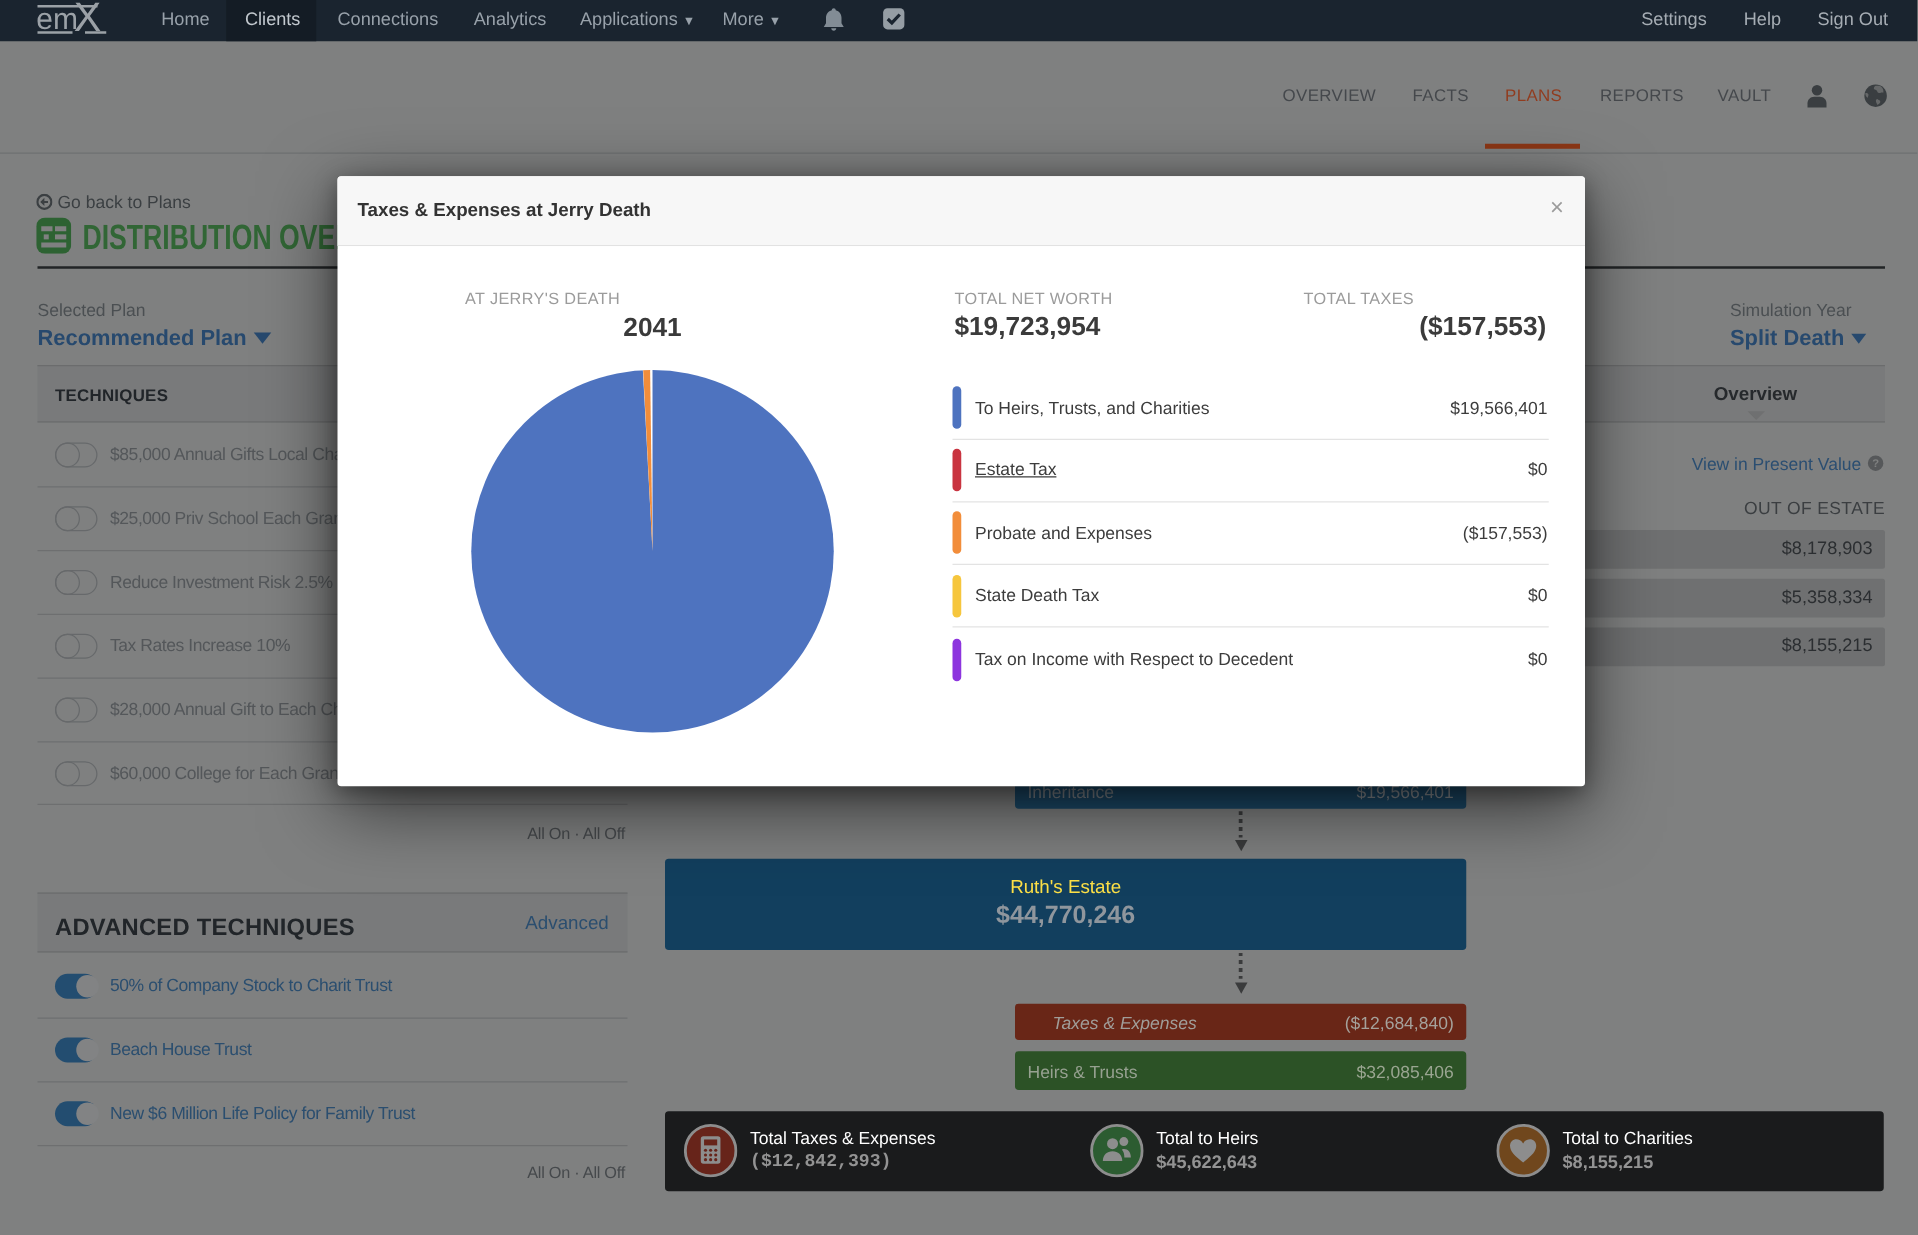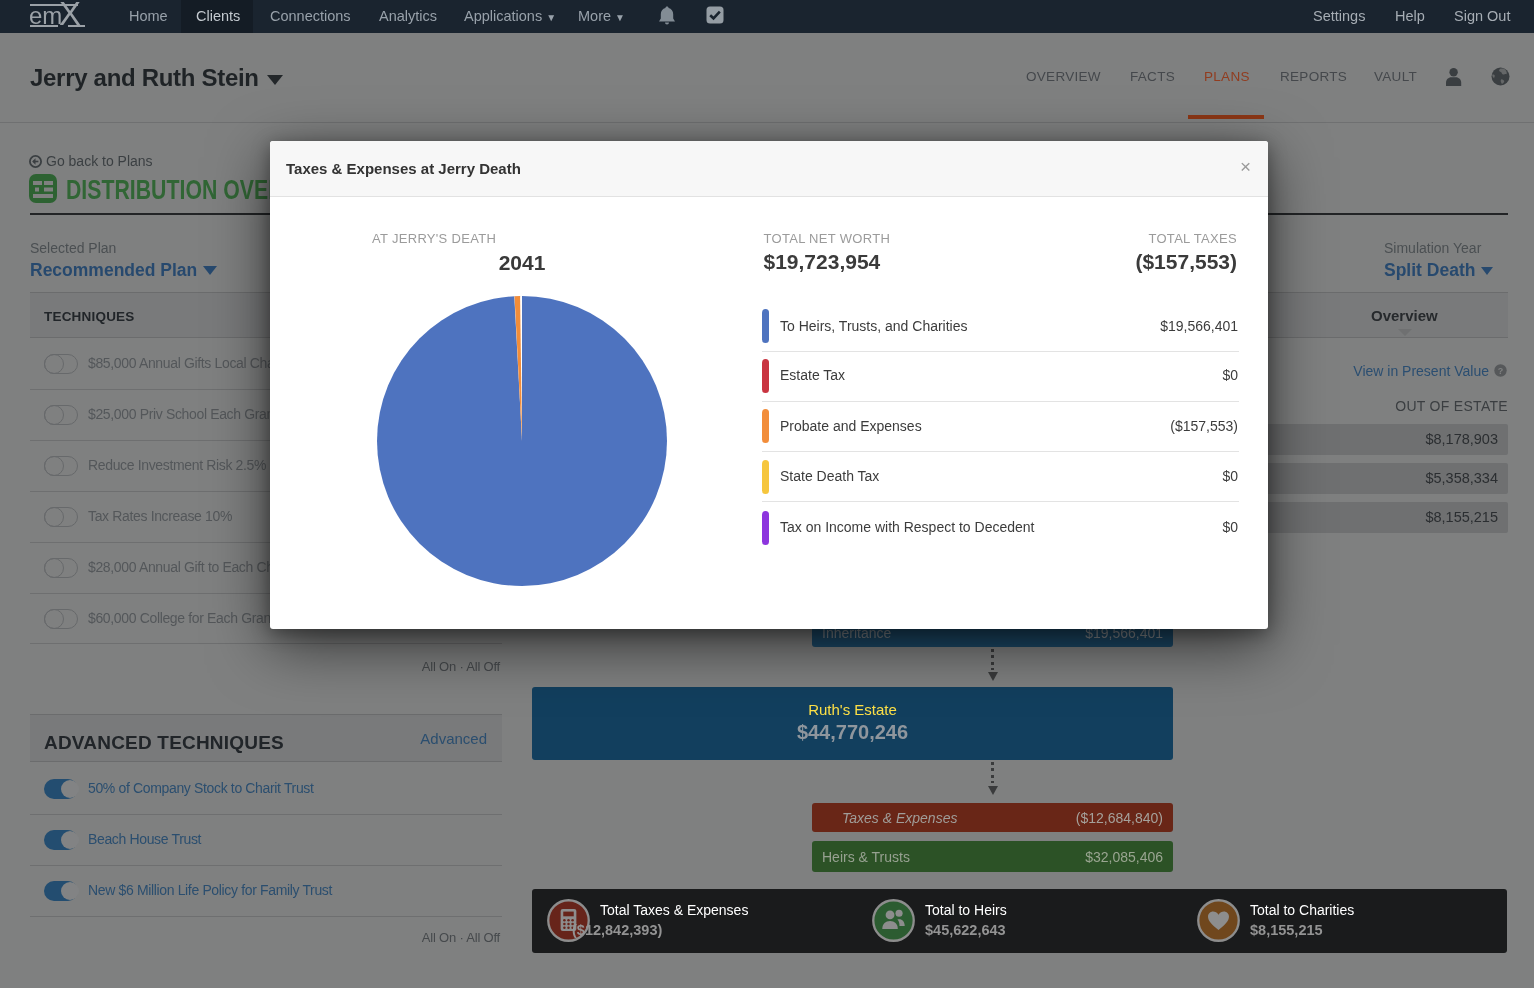--- a/index.html
+++ b/index.html
@@ -52,21 +52,20 @@
   <svg class="abs" style="left:706px;top:6px;" width="18" height="18" viewBox="0 0 18 18">
     <rect x="0.5" y="0.5" width="17" height="17" rx="3.5" fill="#959da4"></rect>
     <path d="M4.2 9.2 L7.5 12.3 L13.8 5.6" stroke="#1a242f" stroke-width="2.6" fill="none"></path>
   </svg>
   <div class="item" style="left:1313px;color:#a6adb4;">Settings</div>
   <div class="item" style="left:1395px;color:#a6adb4;">Help</div>
   <div class="item" style="left:1454px;color:#a6adb4;">Sign Out</div>
 </div>
 <div id="content">
 
-  <div class="abs" style="left:30px;top:31px;font-size:24px;font-weight:bold;letter-spacing:-0.3px;color:#1f2326;">Jerry and Ruth Stein <span style="display:inline-block;width:0;height:0;border-left:8px solid transparent;border-right:8px solid transparent;border-top:10px solid #23272a;margin-left:2px;vertical-align:1px;"></span></div>
   <div class="abs subnav" style="left:1026px;top:36px;">OVERVIEW</div>
   <div class="abs subnav" style="left:1130px;top:36px;">FACTS</div>
   <div class="abs subnav" style="left:1204px;top:36px;color:#913c1f;">PLANS</div>
   <div class="abs subnav" style="left:1280px;top:36px;">REPORTS</div>
   <div class="abs subnav" style="left:1374px;top:36px;">VAULT</div>
   <svg class="abs" style="left:1445px;top:34px;" width="18" height="20" viewBox="0 0 18 20">
     <circle cx="8.6" cy="5.2" r="4.2" fill="#3a3e41"></circle>
     <path d="M1 19 L1 15.5 C1 12.6 3.4 10.3 6.3 10.3 L10.9 10.3 C13.8 10.3 16.2 12.6 16.2 15.5 L16.2 19 Z" fill="#3a3e41"></path>
   </svg>
   <svg class="abs" style="left:1491px;top:34px;" width="19" height="19" viewBox="0 0 19 19">
@@ -200,21 +199,21 @@
           <circle cx="24.4" cy="20.2" r="1.2"></circle>
         <circle cx="16.6" cy="23.8" r="1.2"></circle>
           <circle cx="20.5" cy="23.8" r="1.2"></circle>
           <circle cx="24.4" cy="23.8" r="1.2"></circle>
         <circle cx="16.6" cy="27.4" r="1.2"></circle>
           <circle cx="20.5" cy="27.4" r="1.2"></circle>
           <circle cx="24.4" cy="27.4" r="1.2"></circle>
       </g>
     </svg>
     <div class="statlbl" style="left:600px;">Total Taxes &amp; Expenses</div>
-    <div class="statval" style="left:572px;">($12,842,393)</div>
+    <div class="statval" style="left:600px;font-family:Liberation Mono, monospace;">($12,842,393)</div>
     <svg class="abs" style="left:872px;top:865.5px;" width="43" height="43" viewBox="0 0 41 41">
       <circle cx="20.5" cy="20.5" r="19.3" fill="#2c5c31" stroke="#8d8d8d" stroke-width="2.2"></circle>
       <circle cx="17.2" cy="15.2" r="4.2" fill="#8d8d8d"></circle>
       <path d="M9.8 28.5 C9.8 23.7 13 21 17.2 21 C21.4 21 24.6 23.7 24.6 28.5 Z" fill="#8d8d8d"></path>
       <circle cx="25.8" cy="13.6" r="3.4" fill="#8d8d8d"></circle>
       <path d="M25 19.4 C28.5 18.8 31.2 21.4 31.2 25.8 L26.2 25.8 C26.2 23.2 25.8 21.2 24.2 19.6 Z" fill="#8d8d8d"></path>
     </svg>
     <div class="statlbl" style="left:925px;">Total to Heirs</div>
     <div class="statval" style="left:925px;">$45,622,643</div>
     <svg class="abs" style="left:1196.5px;top:865.5px;" width="43" height="43" viewBox="0 0 41 41">
@@ -231,29 +230,29 @@
   <div class="abs" style="left:970px;top:15px;font-size:19px;color:#9b9b9b;">×</div>
   <div class="abs" style="left:102px;top:90px;width:300px;font-size:13px;color:#9b9b9b;letter-spacing:0.3px;">AT JERRY'S DEATH</div>
   <div class="abs" style="left:102px;top:109.5px;width:300px;text-align:center;font-size:21px;font-weight:bold;color:#3a3a3a;">2041</div>
   <svg class="abs" style="left:106px;top:154px;" width="292" height="292" viewBox="0 0 292 292">
     <circle cx="146" cy="146" r="145" fill="#4e73bf"></circle>
     <path d="M146 146 L138.285 1.206 A145 145 0 0 1 146 1 Z" fill="#ffffff"></path>
     <path d="M146 146 L138.537 1.193 A145 145 0 0 1 144.102 1.012 Z" fill="#f28d3a"></path>
   </svg>
   <div class="abs" style="left:493.5px;top:90px;font-size:13px;color:#9b9b9b;letter-spacing:0.3px;">TOTAL NET WORTH</div>
   <div class="abs" style="left:493.5px;top:108.5px;font-size:21px;font-weight:bold;color:#3b3b3b;">$19,723,954</div>
-  <div class="abs" style="left:667px;top:90px;width:300px;text-align:right;font-size:13px;color:#9b9b9b;letter-spacing:0.3px;">TOTAL TAXES</div>
+  <div class="abs" style="left:667px;top:90px;width:300px;text-align:center;font-size:13px;color:#9b9b9b;letter-spacing:0.3px;">TOTAL TAXES</div>
   <div class="abs" style="left:667px;top:108.5px;width:300px;text-align:right;font-size:21px;font-weight:bold;color:#3b3b3b;">($157,553)</div>
   <div class="lgbar" style="top:168px;background:#4e73bf;"></div>
   <div class="lgbar" style="top:217.8px;background:#c93440;"></div>
   <div class="lgbar" style="top:268px;background:#f28d3a;"></div>
   <div class="lgbar" style="top:318.6px;background:#f6c63d;"></div>
   <div class="lgbar" style="top:369.6px;background:#8d35de;"></div>
   <div class="lglbl" style="top:176.5px;">To Heirs, Trusts, and Charities</div>
-  <div class="lglbl" style="top:226.3px;">Estate Tax</div>
+  <div class="lglbl" style="top:226.3px;text-decoration:underline;">Estate Tax</div>
   <div class="lglbl" style="top:276.5px;">Probate and Expenses</div>
   <div class="lglbl" style="top:327.1px;">State Death Tax</div>
   <div class="lglbl" style="top:378.1px;">Tax on Income with Respect to Decedent</div>
   <div class="lgval" style="top:176.5px;">$19,566,401</div>
   <div class="lgval" style="top:226.3px;">$0</div>
   <div class="lgval" style="top:276.5px;">($157,553)</div>
   <div class="lgval" style="top:327.1px;">$0</div>
   <div class="lgval" style="top:378.1px;">$0</div>
   <div class="lgsep" style="top:209.5px;"></div>
   <div class="lgsep" style="top:259.6px;"></div>

